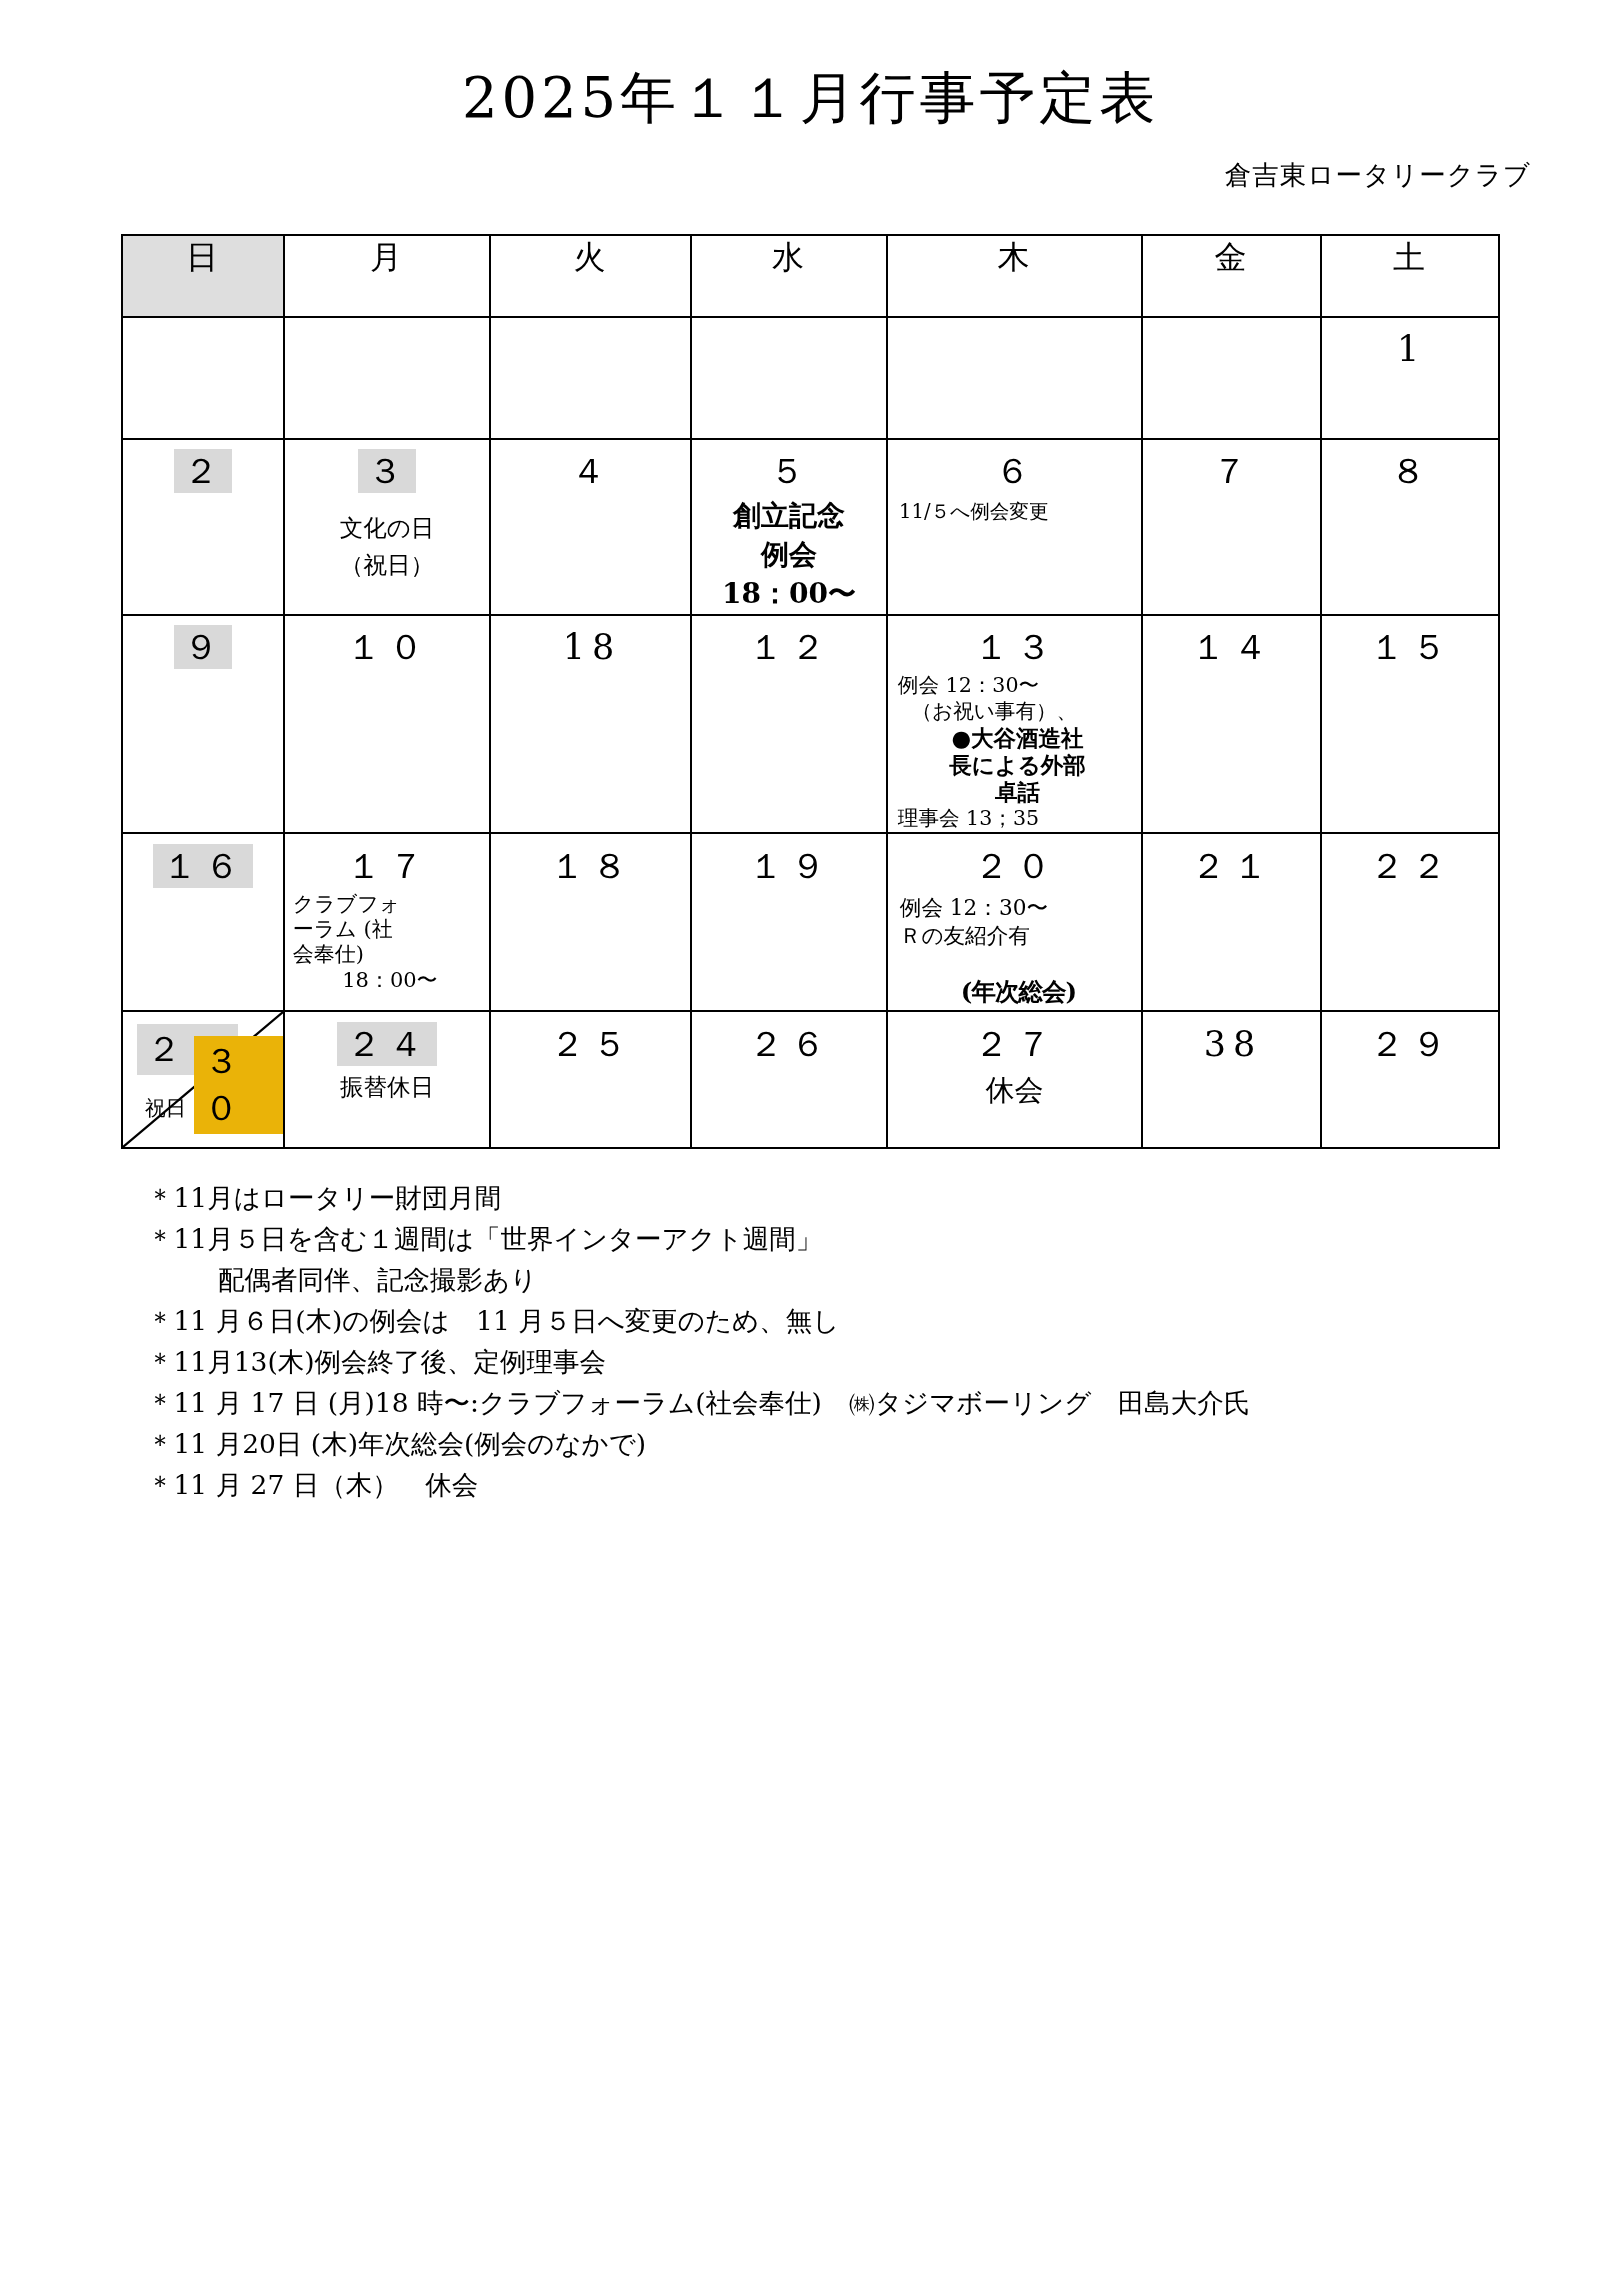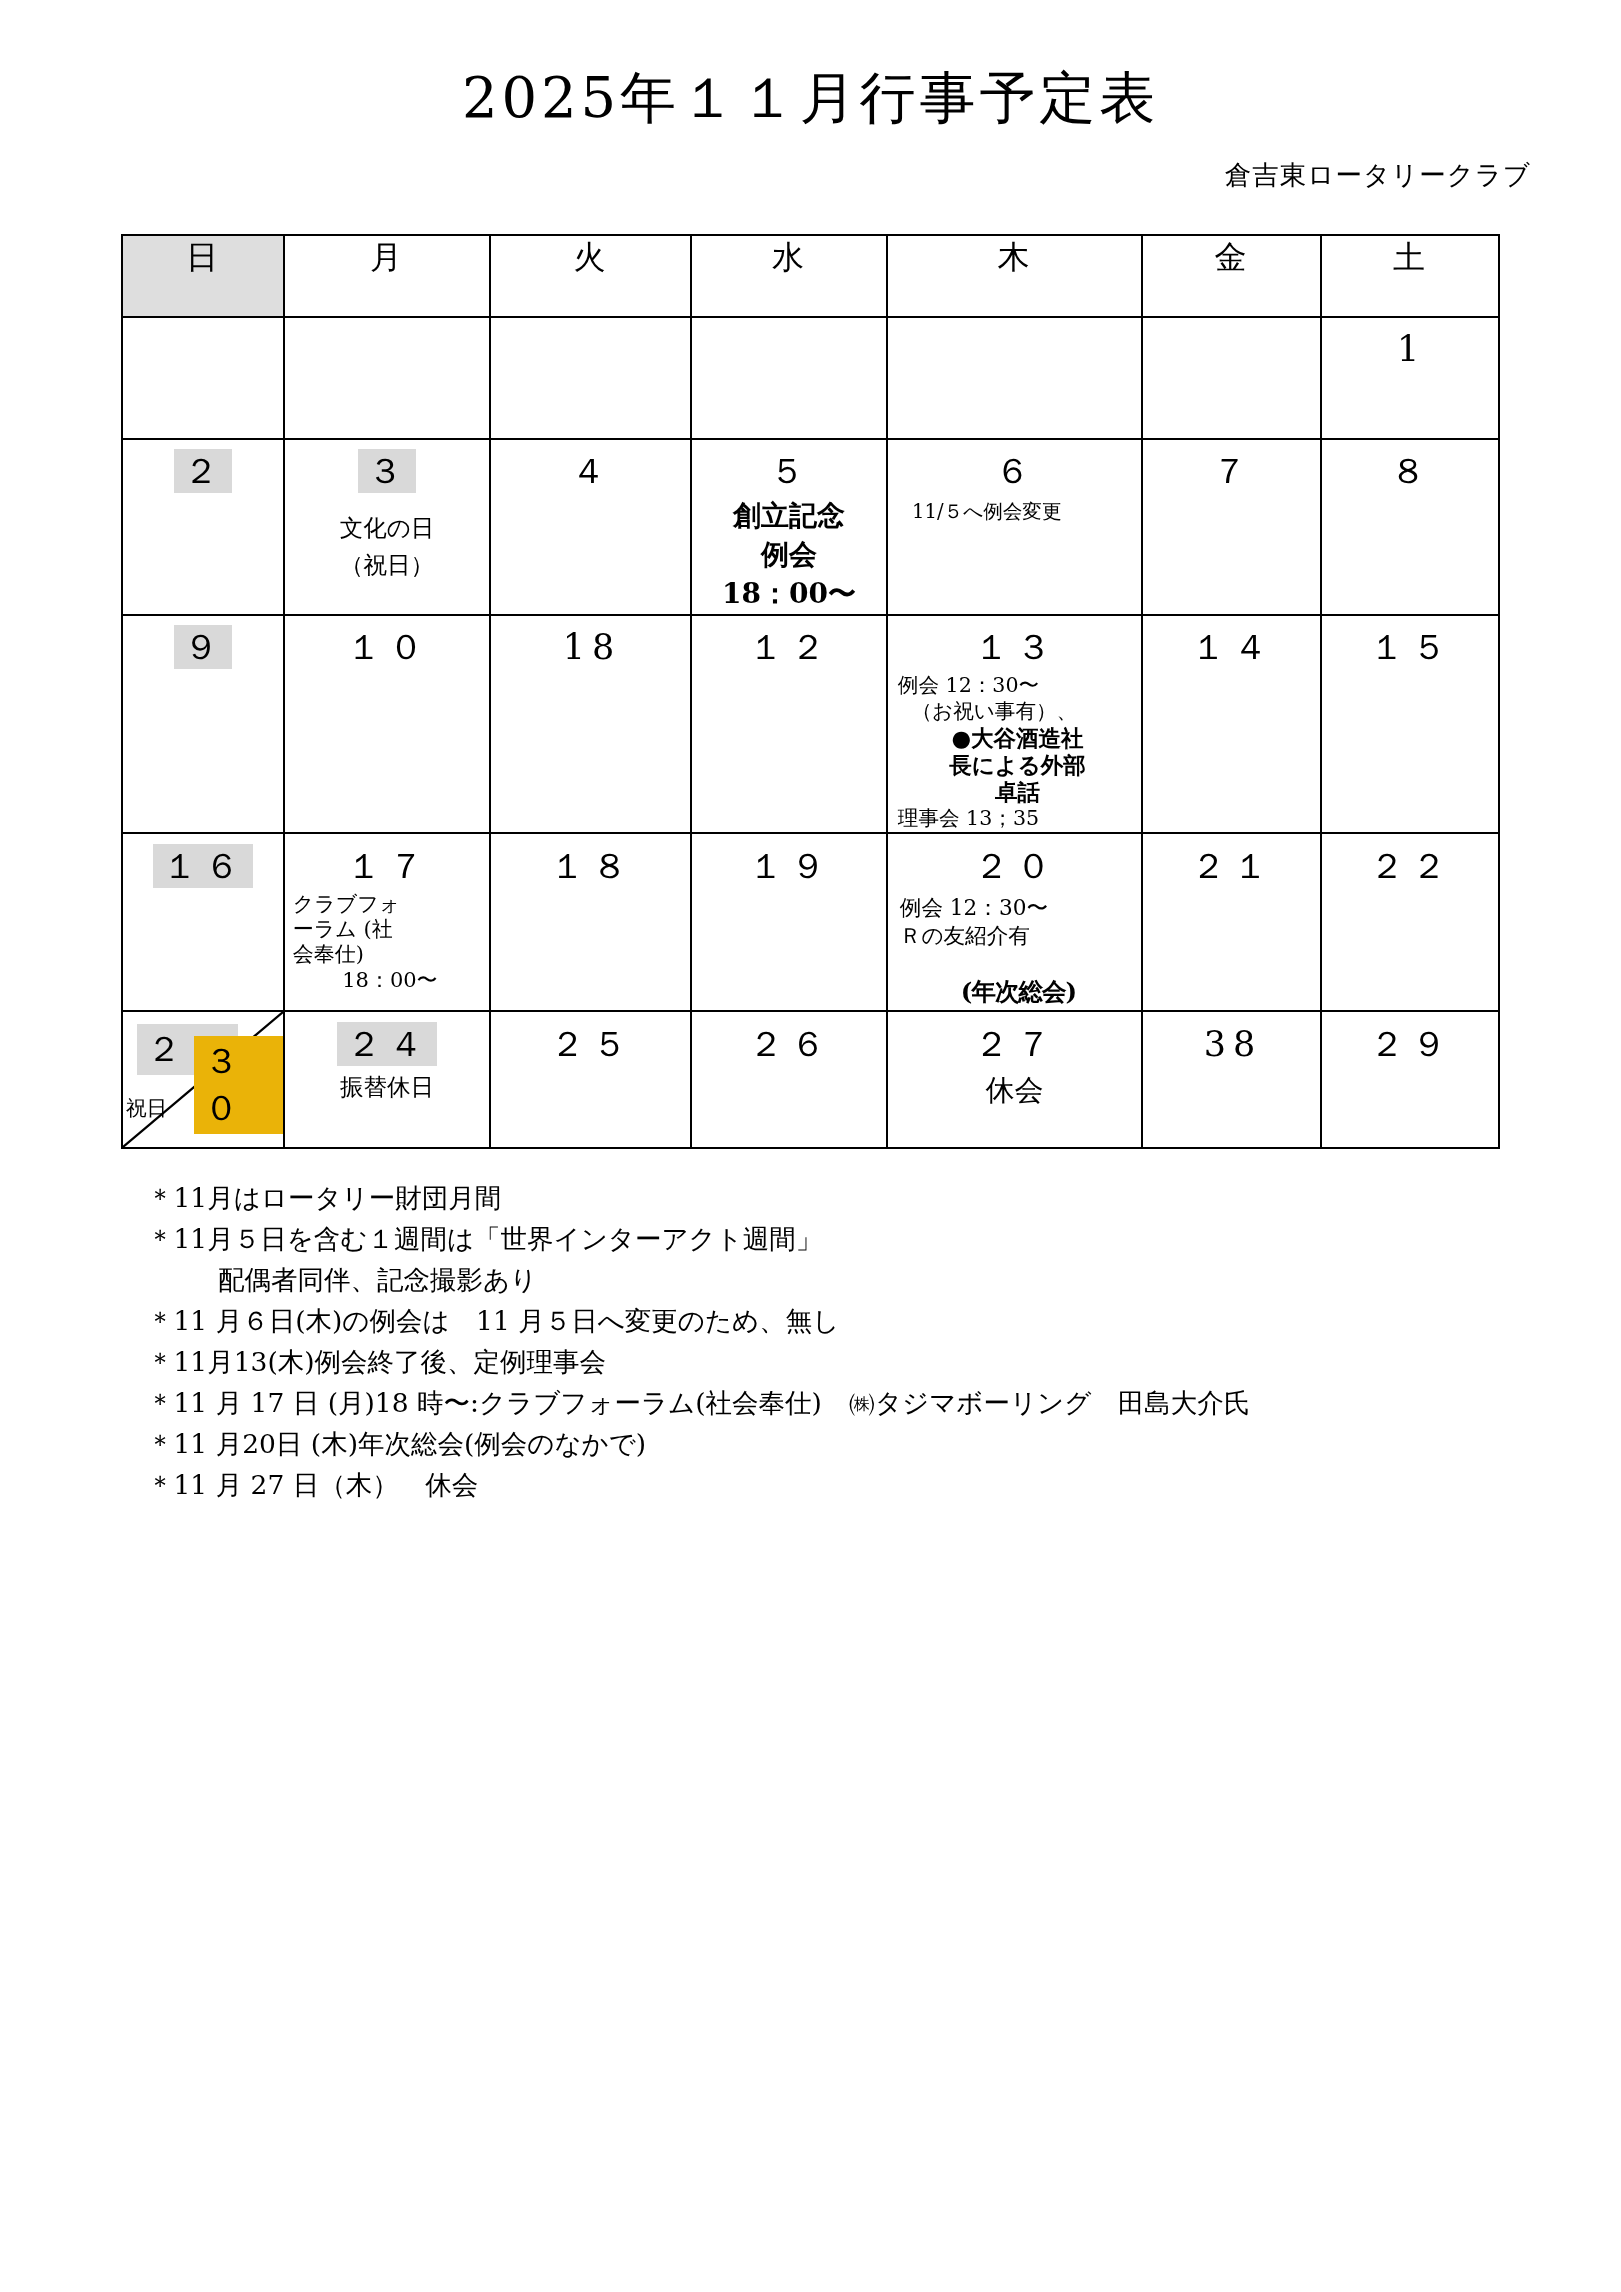--- a/index.html
+++ b/index.html
@@ -82,21 +82,21 @@
   .daynum span.plain { padding:2px 3.9px 2px 6.9px; }
 
   .ev {
     text-align:center;
     font-size:23.5px;
     line-height:1.30;
     padding:5.9px 5.9px 0 5.9px;
     letter-spacing:0px;
   }
   .ev.small { font-size:19.6px; letter-spacing:0px; }
-  .ev.left { text-align:left; padding-left:24px; }
+  .ev.left { text-align:left; padding-left:11px; }
   .ev.bigbold { font-size:28px; font-weight:700; line-height:1.18; }
   .ev.gap { margin-top:13.7px; }
 
   
   .b13 { text-align:left; padding:3.9px 3.9px 0 9.8px; font-size:20.6px; line-height:1.26; }
   .b13 .ln2 { padding-left:13.7px; }
   .b13 .bk { font-weight:700; font-size:22.5px; line-height:1.20;text-align:center; }
 
   
   .b17 { text-align:left; padding:3.9px 2px 0 7.8px; font-size:21px; font-weight:400; line-height:1.20; }
@@ -116,21 +116,21 @@
     position:absolute; left:13.7px; top:11.8px;
     font-size:35px; letter-spacing:6.9px;
     background:#d9d9d9; padding:2px 7.8px 2px 9.8px;
   }
   .num30 {
     position:absolute; left:71px; bottom:13.7px;
     font-size:35px; letter-spacing:6.9px;
     background:#eab308; padding:2px 7.8px 2px 9.8px;
   }
   .lbl-shuku {
-    position:absolute; left:3px; bottom:25.5px;
+    position:absolute; left:22px; bottom:25.5px;
     font-size:20.6px;
   }
 
   .notes {
     margin:27.4px 0 0 147px;
     font-size:26.5px;
     line-height:1.55;
     letter-spacing:0px;
   }
   .notes div { white-space:pre; }

